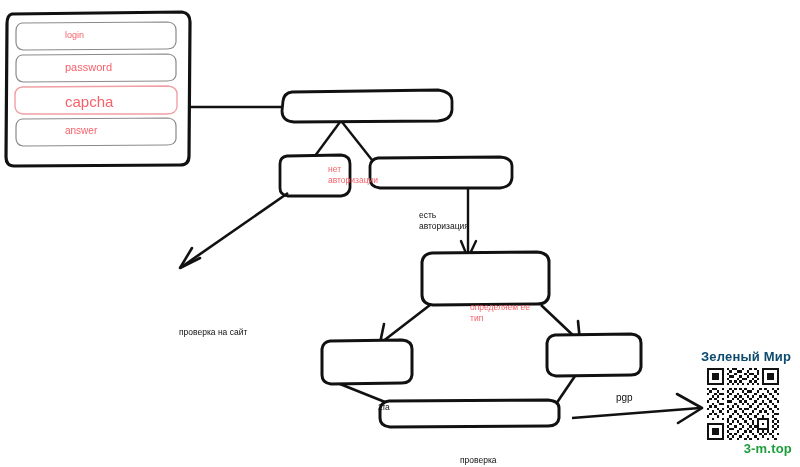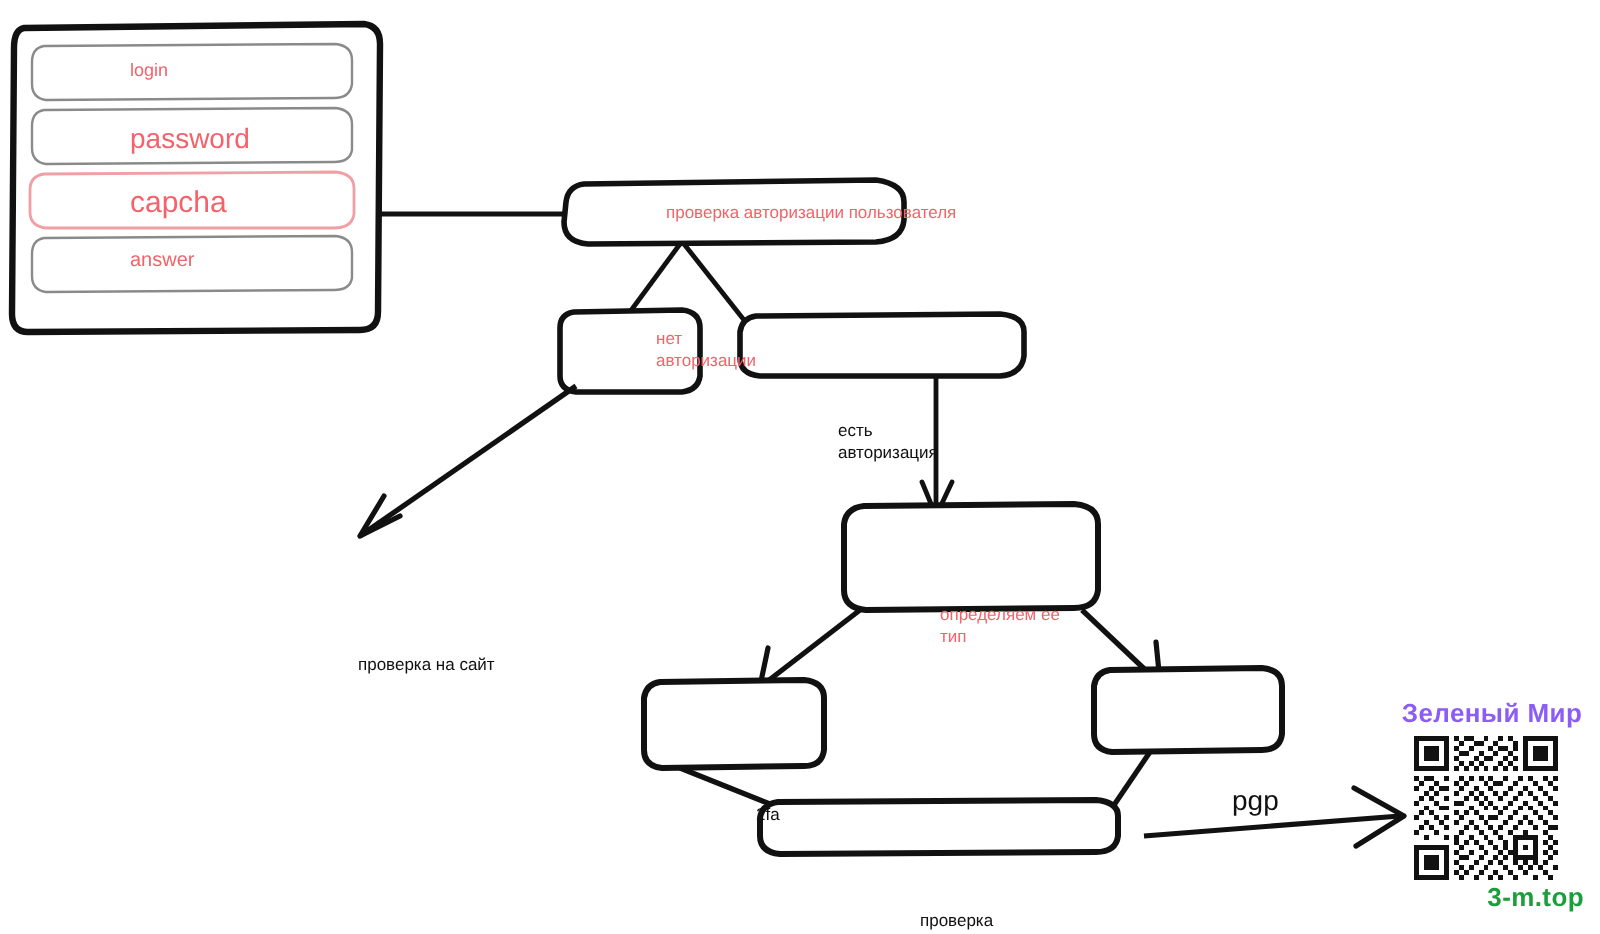--- a/index.html
+++ b/index.html
@@ -13,21 +13,21 @@
   .node-label{
     position:absolute;white-space:pre-line;line-height:1.25;
     font-family:"Liberation Sans", sans-serif;
     padding-left:38px;
   }
   .lbl-red{color:#f4626a;}
   .lbl-black{color:#111111;margin-top:46px;}
   .wm-title{
     position:absolute;left:700px;top:349px;width:92px;text-align:center;
     font-family:"Liberation Sans", sans-serif;font-size:13px;font-weight:bold;
-    color:#8b5cf6;letter-spacing:.2px;
+    color:#0c4a6e;letter-spacing:.2px;
   }
   .wm-url{
     position:absolute;left:700px;top:441px;width:92px;text-align:right;
     font-family:"Liberation Sans", sans-serif;font-size:13px;font-weight:bold;
     color:#1d9e3c;letter-spacing:.2px;
   }
   #qr{position:absolute;left:703px;top:368px;width:80px;height:72px;}
 </style>
 </head>
 <body>
@@ -355,38 +355,37 @@
         <rect x="12" y="28" width="1" height="1"></rect>
       <rect x="15" y="28" width="1" height="1"></rect>
         <rect x="17" y="28" width="1" height="1"></rect>
       <rect x="20" y="28" width="1" height="1"></rect>
         <rect x="24" y="28" width="1" height="1"></rect>
       <rect x="27" y="28" width="1" height="1"></rect>
     </g>
   </svg>
 
   <div class="node-label lbl-red" style="left:27px;top:30px;font-size:9px;">login</div>
-  <div class="node-label lbl-red" style="left:27px;top:61px;font-size:14px;">password</div>
+  <div class="node-label lbl-red" style="left:27px;top:61px;font-size:11px;">password</div>
   <div class="node-label lbl-red" style="left:27px;top:93px;font-size:15px;">capcha</div>
   <div class="node-label lbl-red" style="left:27px;top:125px;font-size:10px;">answer</div>
 
-  <div class="node-label lbl-red" style="left:295px;top:101px;font-size:8.5px;">проверка авторизации пользователя</div>
 
   <div class="node-label lbl-red" style="left:290px;top:164px;font-size:8.5px;">нет
 авторизации</div>
 
   <div class="node-label lbl-black" style="left:381px;top:164px;font-size:8.5px;">есть
 авторизация</div>
 
   <div class="node-label lbl-red" style="left:432px;top:262px;font-size:8.5px;margin-top:40px;">определяем ее
 тип</div>
 
   <div class="node-label lbl-black" style="left:340px;top:356px;font-size:8.5px;">2fa</div>
 
-  <div class="node-label lbl-black" style="left:578px;top:346px;font-size:14px;">pgp</div>
+  <div class="node-label lbl-black" style="left:578px;top:346px;font-size:10px;">pgp</div>
 
   <div class="node-label lbl-black" style="left:422px;top:409px;font-size:8.5px;">проверка</div>
 
   <div class="node-label lbl-black" style="left:141px;top:281px;font-size:8.5px;">проверка на сайт</div>
 
   <div class="wm-title">Зеленый Мир</div>
   <div class="wm-url">3-m.top</div>
 
 </div>
 

